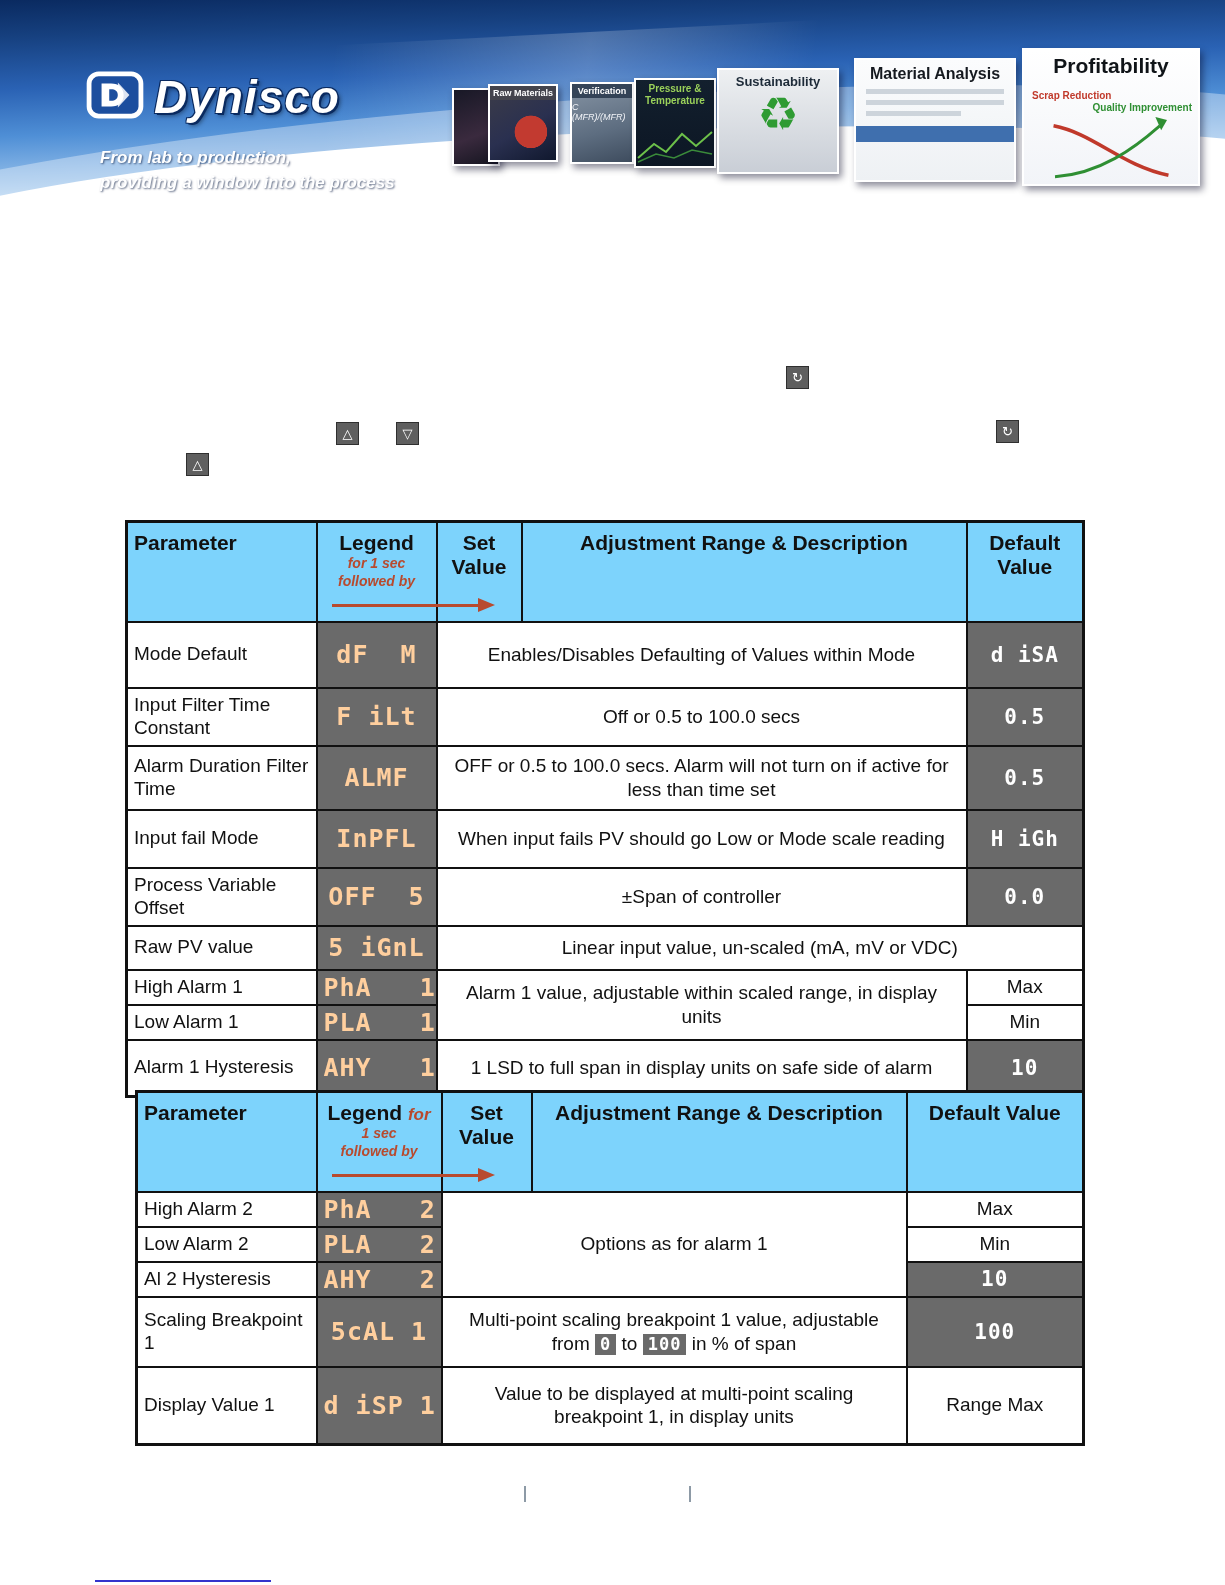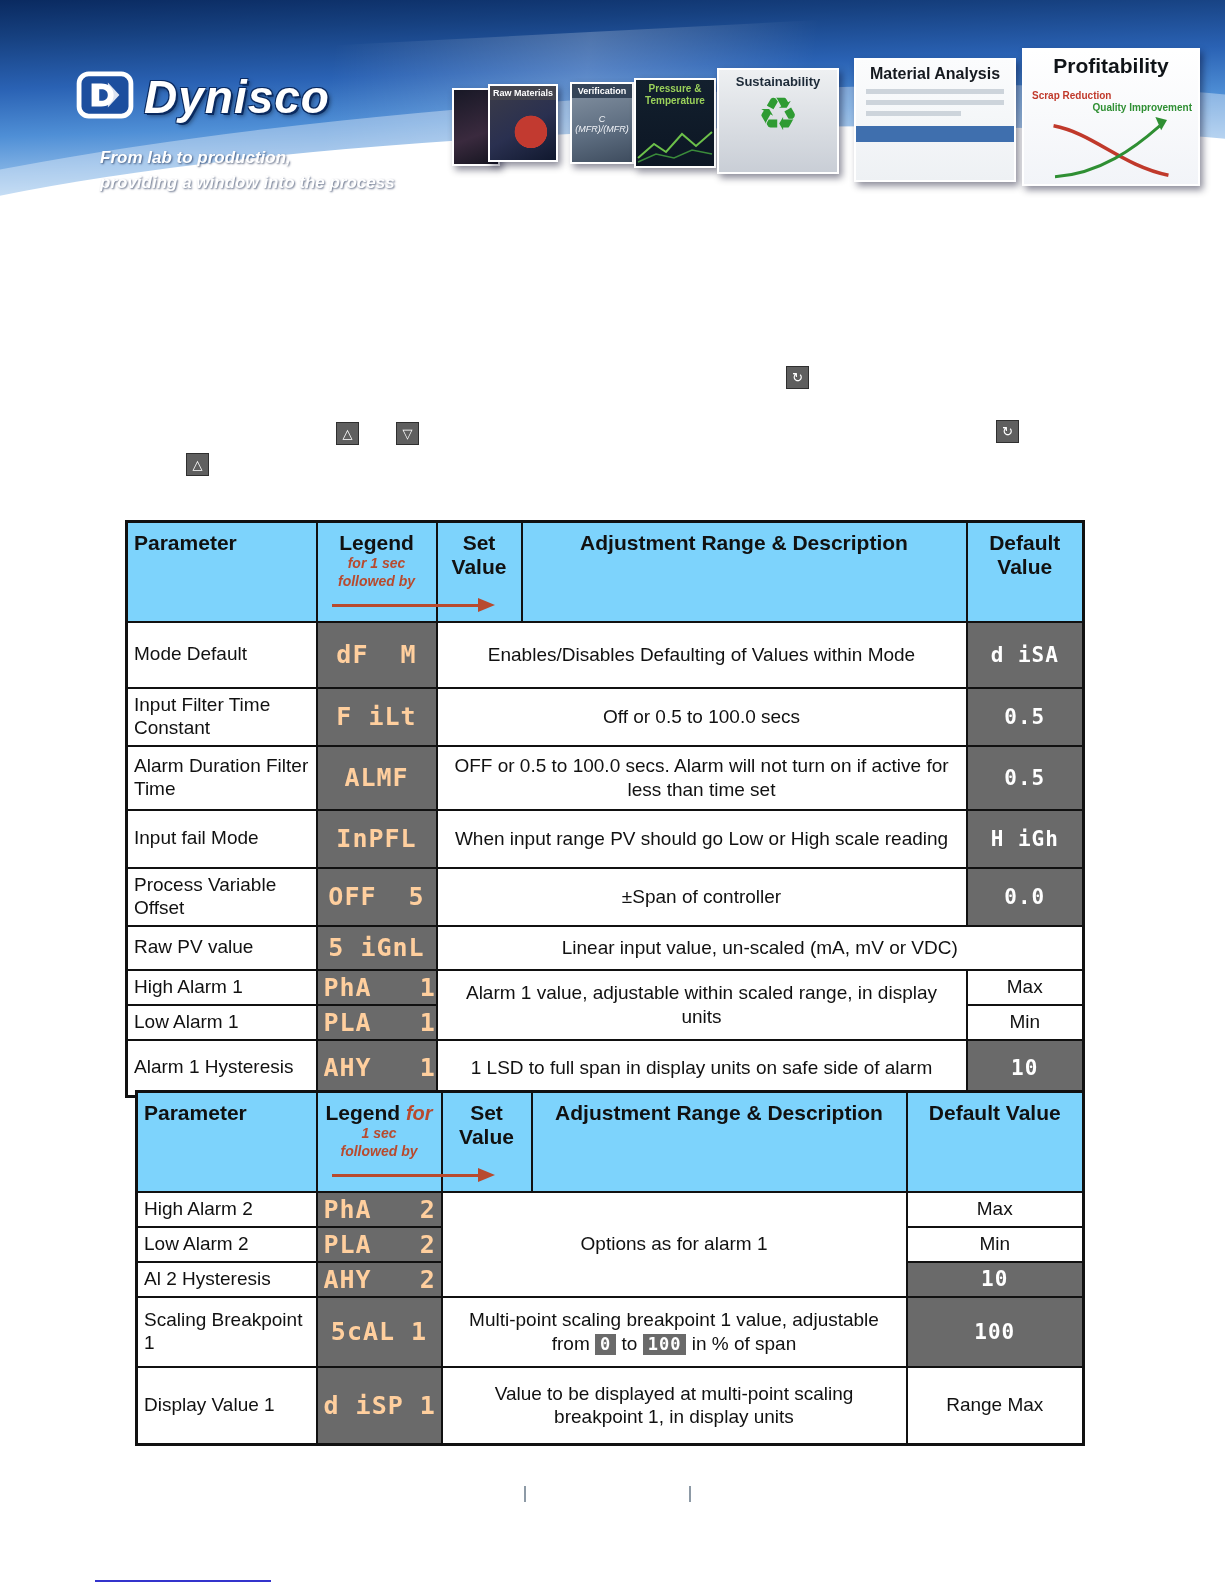--- a/index.html
+++ b/index.html
@@ -11,37 +11,37 @@
     background:linear-gradient(178deg,#0a2a60 0%,#16407f 14%,#2a62b4 34%,#4f8fd6 52%,#9cc4ec 72%,#e6f1fb 88%,#ffffff 100%);
     overflow:hidden;}
   .banner .streak{position:absolute;left:-120px;top:30px;width:1500px;height:120px;
     background:linear-gradient(100deg,transparent 30%,rgba(255,255,255,.22) 47%,transparent 62%);
     transform:rotate(-3deg);}
   .banner .swoosh{position:absolute;left:-160px;bottom:-120px;width:1650px;height:210px;
     background:#ffffff;border-radius:50%;transform:rotate(-2deg);}
   .banner .swoosh2{position:absolute;left:-220px;bottom:-70px;width:1600px;height:190px;
     background:rgba(255,255,255,.35);border-radius:50%;transform:rotate(-4deg);}
 
-  .logo{position:absolute;left:76px;top:70px;display:flex;align-items:center;gap:10px;}
+  .logo{position:absolute;left:86px;top:70px;display:flex;align-items:center;gap:10px;}
   .logo-text{font-size:46px;font-weight:bold;font-style:italic;color:#fff;letter-spacing:1px;
     text-shadow:2px 2px 0 #0a2a60,-1px -1px 0 #0a2a60,1px -1px 0 #0a2a60,-1px 1px 0 #0a2a60,3px 3px 4px rgba(0,0,0,.4);}
   .tagline{position:absolute;left:100px;top:146px;color:#fff;font-style:italic;font-weight:bold;
     font-size:17px;line-height:1.45;text-shadow:1px 1px 2px rgba(0,20,60,.6);}
 
   .thumb{position:absolute;border:2px solid #fff;box-shadow:3px 4px 7px rgba(0,0,30,.45);overflow:hidden;}
   .thumb .tlabel{display:block;text-align:center;font-weight:bold;}
 
   .thumb-strip-edge{background:linear-gradient(160deg,#181826,#3a2a3e 60%,#151520);}
   .thumb-raw{background:
       radial-gradient(circle at 62% 62%, #c23a30 0 26%, rgba(0,0,0,0) 27%),
       linear-gradient(150deg,#3c3c48 0%,#2a3050 55%,#10182e 100%);}
   .thumb-raw .tlabel{background:rgba(70,70,78,.85);color:#fff;font-size:9px;padding:2px 0;}
   .thumb-ver{background:linear-gradient(165deg,#8694a4 0%,#5d6d80 60%,#3e4c5e 100%);}
   .thumb-ver .tlabel{background:rgba(40,55,75,.85);color:#fff;font-size:9px;padding:2px 0;}
-  .thumb-ver .formula{display:block;text-align:center;color:#f2f4f8;font-size:9px;font-style:italic;margin-top:16px;}
+  .thumb-ver .formula{display:block;color:#f2f4f8;font-size:9px;font-style:italic;margin-top:4px;}
   .thumb-pt{background:linear-gradient(180deg,#13202e 0%,#0c1624 100%);}
   .thumb-pt .tlabel{color:#9ad15a;font-size:10px;line-height:1.15;padding-top:3px;}
   .thumb-sus{background:linear-gradient(180deg,#eef0f2 0%,#c9ced6 100%);}
   .thumb-sus .tlabel{color:#1d2a38;font-size:13px;padding-top:4px;}
   .thumb-sus .recycle{display:block;text-align:center;font-size:46px;color:#2f9b33;line-height:1.1;}
   .thumb-ma{background:linear-gradient(180deg,#fbfcfd 0%,#eef1f4 100%);}
   .thumb-ma .tlabel{color:#15191f;font-size:16px;padding-top:5px;}
   .thumb-ma .ma-line{height:5px;background:#cdd4db;margin:6px 10px 0 10px;}
   .thumb-ma .ma-foot{height:16px;background:#3f6fae;margin-top:10px;}
   .thumb-pro{background:linear-gradient(180deg,#ffffff 0%,#f2f4f8 100%);}
@@ -55,21 +55,21 @@
     font-family:"DejaVu Sans",sans-serif;}
 
   
   table.ptable{border-collapse:collapse;table-layout:fixed;position:absolute;background:#fff;
     border:3px solid #111;font-size:19px;}
   .ptable td,.ptable th{border:2px solid #111;padding:2px 6px;overflow:visible;}
   .ptable th{background:#7dd3fc;vertical-align:top;font-size:21px;padding-top:8px;}
   th.h-param{text-align:left;}
   th.h-center{text-align:center;}
   .legend-sub{display:block;text-align:center;color:#b84a2e;font-size:14px;font-weight:bold;font-style:italic;line-height:1.25;}
-  .legend-for{color:#b84a2e;font-style:italic;font-size:20px;}
+  .legend-for{color:#b84a2e;font-style:italic;font-size:17px;}
   .legend-arrow{position:absolute;left:14px;bottom:14px;width:148px;height:3px;background:#b84a2e;z-index:5;}
   .legend-arrow::after{content:'';position:absolute;right:-15px;top:-6px;
     border-left:17px solid #b84a2e;border-top:7px solid transparent;border-bottom:7px solid transparent;}
   th.rel{position:relative;}
 
   .pcell{text-align:left;vertical-align:middle;background:#fff;line-height:1.2;}
   .lcell{background:#6a6a6a;text-align:center;vertical-align:middle;}
   .dcell{text-align:center;vertical-align:middle;background:#fff;line-height:1.25;}
   .dfl{background:#6a6a6a;text-align:center;vertical-align:middle;}
   .dft{background:#fff;text-align:center;vertical-align:middle;}
@@ -195,21 +195,21 @@
     </tr>
     <tr style="height:64px">
       <td class="pcell">Alarm Duration Filter Time</td>
       <td class="lcell"><span class="lcd lcd-amber">ALMF</span></td>
       <td class="dcell" colspan="2">OFF or 0.5 to 100.0 secs. Alarm will not turn on if active for less than time set</td>
       <td class="dfl"><span class="lcd lcd-white">0.5</span></td>
     </tr>
     <tr style="height:58px">
       <td class="pcell">Input fail Mode</td>
       <td class="lcell"><span class="lcd lcd-amber">InPFL</span></td>
-      <td class="dcell" colspan="2">When input range PV should go Low or High scale reading</td>
+      <td class="dcell" colspan="2">When input fails PV should go Low or Mode scale reading</td>
       <td class="dfl"><span class="lcd lcd-white">H iGh</span></td>
     </tr>
     <tr style="height:58px">
       <td class="pcell">Process Variable Offset</td>
       <td class="lcell"><span class="lcd lcd-amber">OFF  5</span></td>
       <td class="dcell" colspan="2">±Span of controller</td>
       <td class="dfl"><span class="lcd lcd-white">0.0</span></td>
     </tr>
     <tr style="height:44px">
       <td class="pcell">Raw PV value</td>

